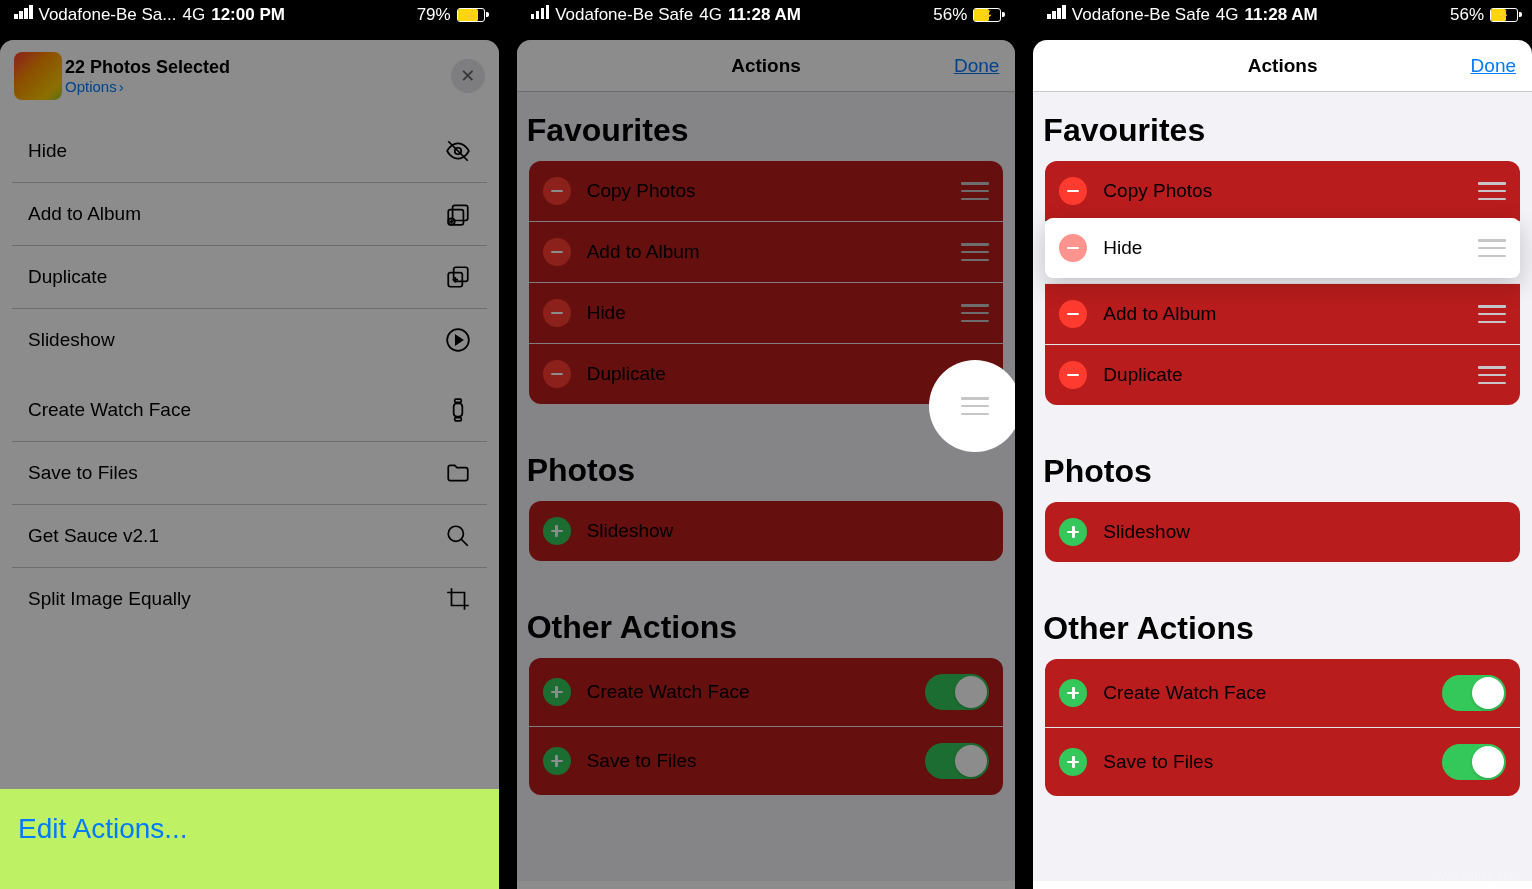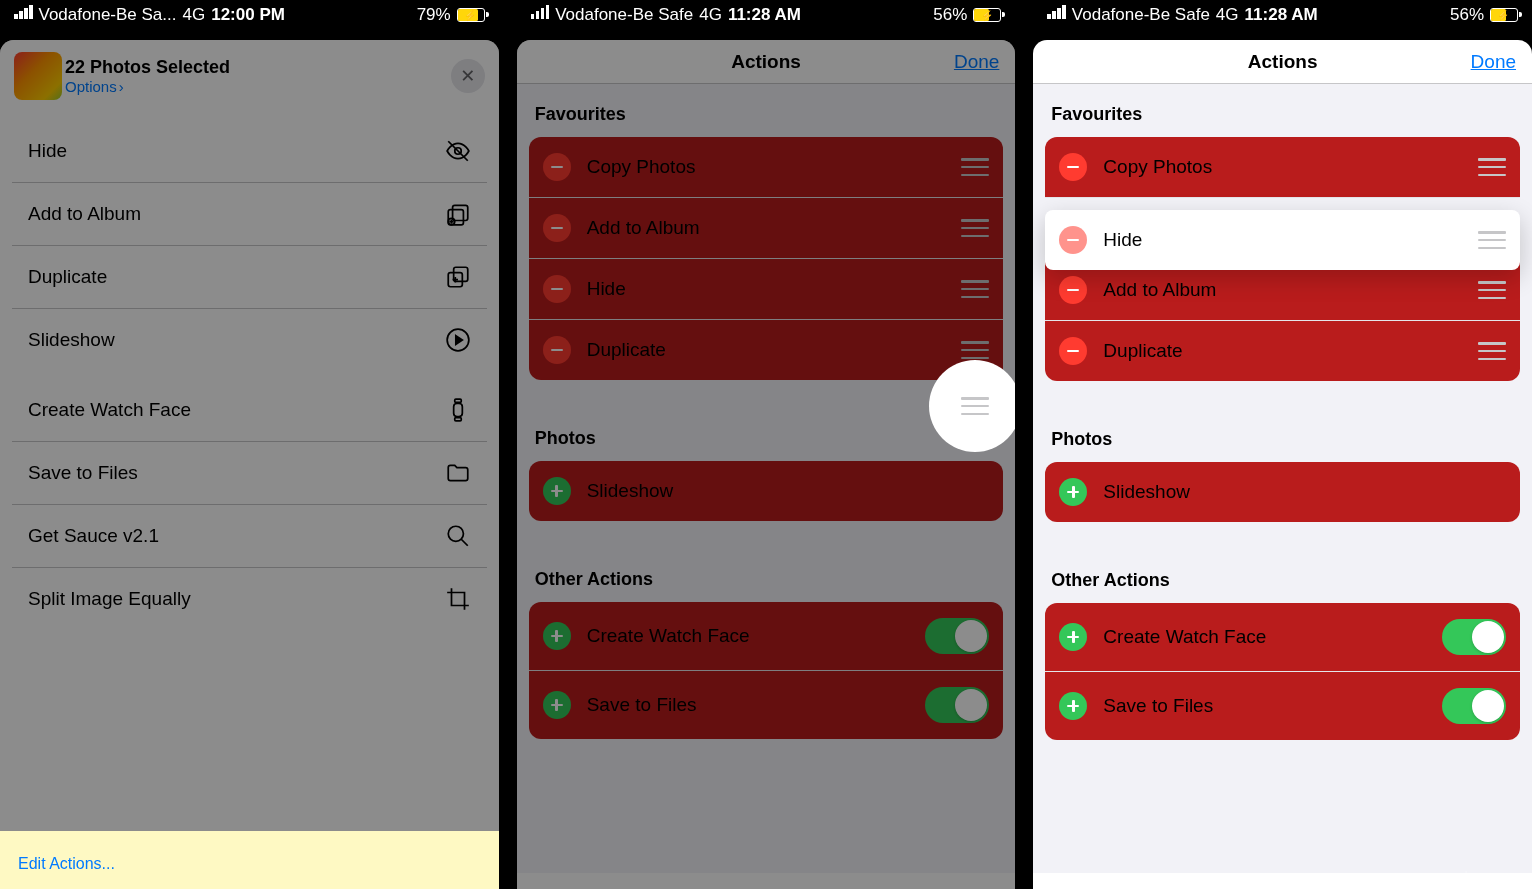--- a/index.html
+++ b/index.html
@@ -31,29 +31,29 @@
 .share-options{color:#007aff;font-size:15px;display:flex;align-items:center;gap:2px;text-align:right;}
 .close-btn{margin-left:auto;width:34px;height:34px;border-radius:50%;background:#e5e5ea;display:flex;align-items:center;justify-content:center;font-size:18px;color:#636366;}
 
 .action-list{background:#fff;border-radius:10px;margin:8px 12px;overflow:hidden;}
 .action-row{display:flex;align-items:center;justify-content:space-between;padding:18px 16px;border-bottom:0.5px solid #c6c6c8;}
 .action-row:last-child{border-bottom:none;}
 .action-label{font-size:19px;}
 .action-icon{width:26px;height:26px;display:flex;align-items:center;justify-content:center;}
 .action-icon svg{width:26px;height:26px;fill:none;stroke:#000;stroke-width:1.6;}
 
-.edit-bar{position:absolute;bottom:0;left:0;right:0;background:#fef9c3;padding:24px 18px 16px;font-size:16px;color:#007aff;}
-
-
-.nav-bar{height:44px;display:flex;align-items:center;position:relative;border-bottom:0.5px solid #c6c6c8;}
+.edit-bar{position:absolute;bottom:0;left:0;right:0;background:#bef264;padding:24px 18px 44px;font-size:28px;color:#007aff;}
+
+
+.nav-bar{height:52px;display:flex;align-items:center;position:relative;border-bottom:0.5px solid #c6c6c8;}
 .nav-title{position:absolute;left:0;right:0;text-align:center;font-size:19px;font-weight:600;}
 .nav-done{position:absolute;right:16px;color:#007aff;font-size:19px;text-decoration:underline;}
 
 .section{padding:0 0 28px;}
-.section-header{font-size:18px;font-weight:700;padding:20px 18px 12px;}
+.section-header{font-size:32px;font-weight:700;padding:20px 10px 12px;}
 .list{background:#b91c1c;border-radius:12px;margin:0 12px;overflow:hidden;}
 .list-row{display:flex;align-items:center;padding:16px 14px;border-bottom:0.5px solid #e5e5ea;gap:16px;}
 .list-row:last-child{border-bottom:none;}
 .btn-circle{width:28px;height:28px;border-radius:50%;display:flex;align-items:center;justify-content:center;flex-shrink:0;}
 .btn-remove{background:#ff3b30;}
 .btn-remove::before{content:"";width:12px;height:2.5px;background:#fff;border-radius:1px;}
 .btn-add{background:#34c759;position:relative;}
 .btn-add::before,.btn-add::after{content:"";position:absolute;background:#fff;border-radius:1px;}
 .btn-add::before{width:12px;height:2.5px;}
 .btn-add::after{width:2.5px;height:12px;}

